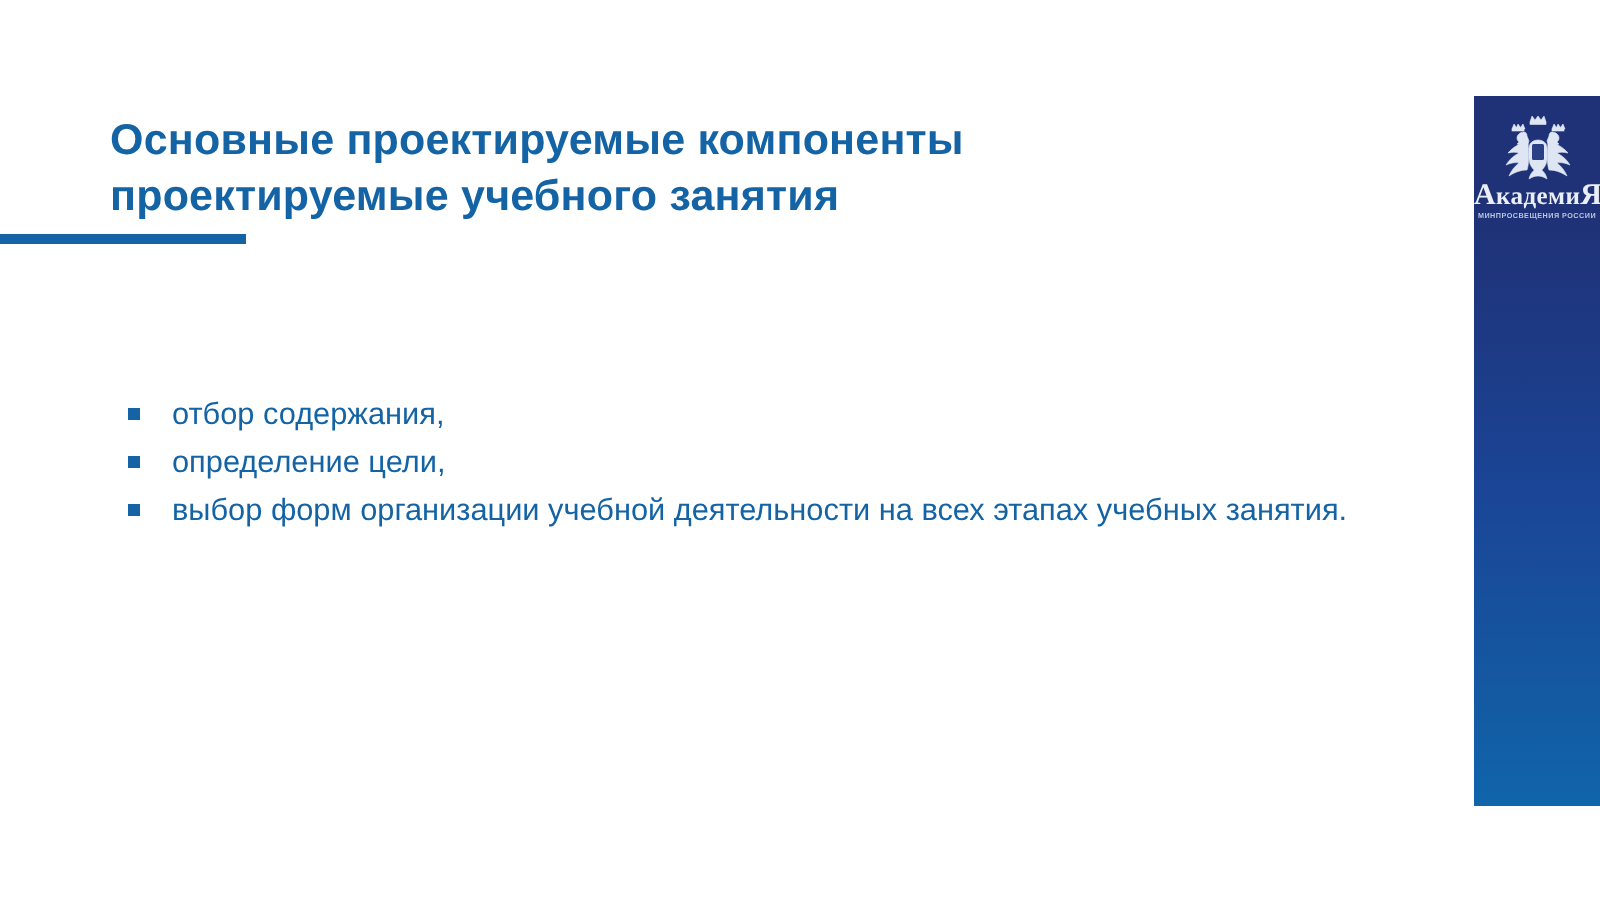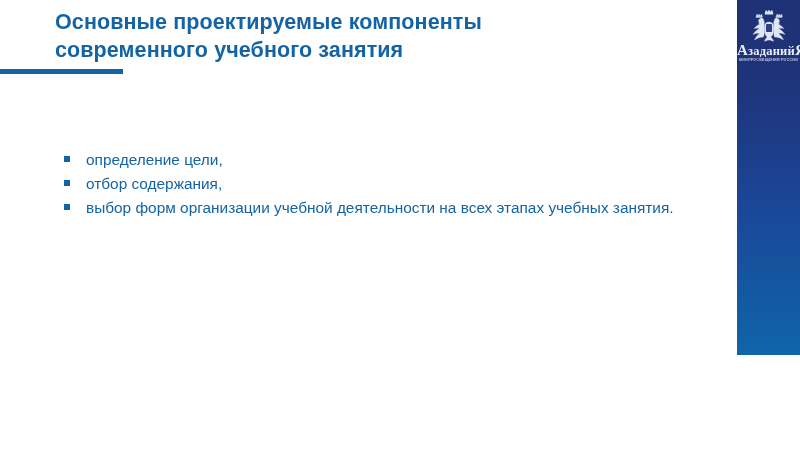--- a/index.html
+++ b/index.html
@@ -12,20 +12,21 @@
     height: 450px;
     overflow: hidden;
     font-family: "Liberation Sans", sans-serif;
   }
   #slide {
     position: relative;
     width: 800px;
     height: 355px;
     background: #ffffff;
     overflow: hidden;
+    margin-top: 48px;
   }
 
   
   #brand-bar {
     position: absolute;
     left: 737px;
     top: 0;
     width: 63px;
     height: 450px;
     background: linear-gradient(180deg,
@@ -143,32 +144,32 @@
   }
   #body-list li .txt { display: block; }
 </style>
 </head>
 <body>
 
 <div id="slide">
 
   <div id="title">
     <span class="line">Основные проектируемые компоненты</span>
-    <span class="line">современного учебного занятия</span>
+    <span class="line">проектируемые учебного занятия</span>
   </div>
   <div id="title-rule"></div>
 
   <ul id="body-list">
     <li>
       <span class="bullet"></span>
-      <span class="txt">определение цели,</span>
+      <span class="txt">отбор содержания,</span>
     </li>
     <li>
       <span class="bullet"></span>
-      <span class="txt">отбор содержания,</span>
+      <span class="txt">определение цели,</span>
     </li>
     <li>
       <span class="bullet"></span>
       <span class="txt">выбор форм организации учебной деятельности на всех этапах учебных занятия.</span>
     </li>
   </ul>
 
   <div id="brand-bar">
 
     <div id="emblem">
@@ -196,20 +197,20 @@
 
           <path d="M44 56 c-5 2-8 6-9 11 3-2 6-3 9-3 3 0 6 1 9 3 -1-5-4-9-9-11z"></path>
         </g>
         <g fill="#2a3f85">
           <rect x="38" y="32" width="12" height="16" rx="1.5"></rect>
         </g>
       </svg>
     </div>
 
     <div id="logo-word">
-      <span class="big">А</span><span>заданий</span><span class="big">Я</span>
+      <span class="big">А</span><span>кадеми</span><span class="big">Я</span>
     </div>
     <div id="logo-sub">МИНПРОСВЕЩЕНИЯ РОССИИ</div>
 
     <div id="page-number">2</div>
   </div>
 
 </div>
 
 </body></html>

